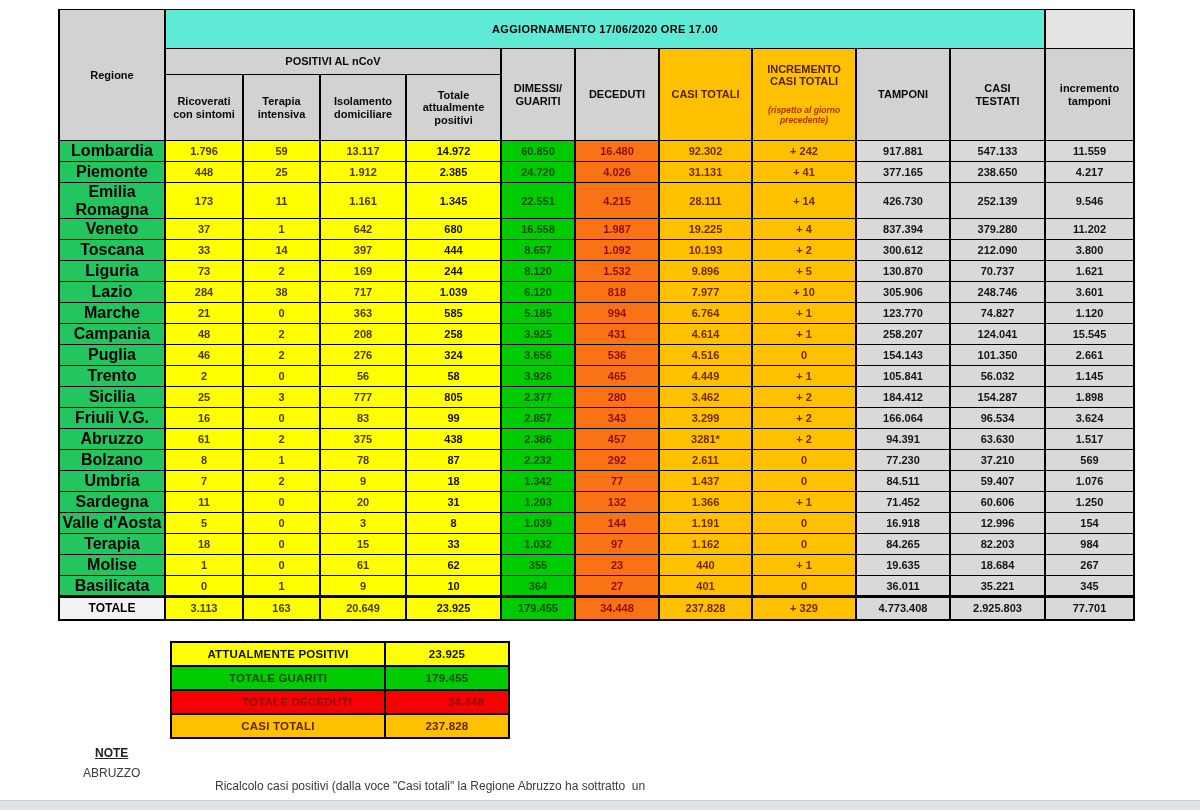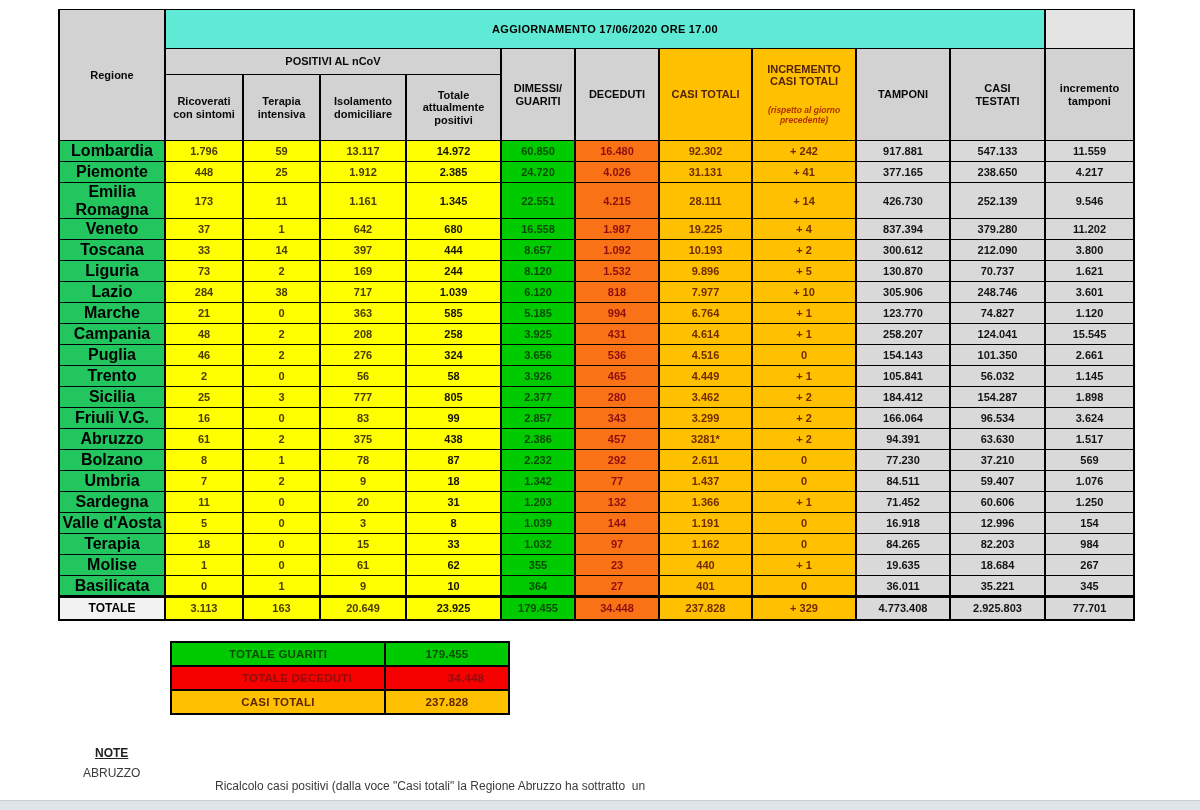--- a/index.html
+++ b/index.html
@@ -415,20 +415,24 @@
         <td class="c-gray">4.773.408</td>
         <td class="c-gray">2.925.803</td>
         <td class="c-gray">77.701</td>
       </tr>
     </tbody>
 </table>
 
 <table class="summary">
   <tbody>
       <tr>
+        <td class="lbl sum-yellow">ATTUALMENTE POSITIVI</td>
+        <td class="val sum-yellow">23.925</td>
+      </tr>
+      <tr>
         <td class="lbl sum-green">TOTALE GUARITI</td>
         <td class="val sum-green">179.455</td>
       </tr>
       <tr>
         <td class="lbl sum-red">TOTALE DECEDUTI</td>
         <td class="val sum-red">34.448</td>
       </tr>
       <tr>
         <td class="lbl sum-orange">CASI TOTALI</td>
         <td class="val sum-orange">237.828</td>

